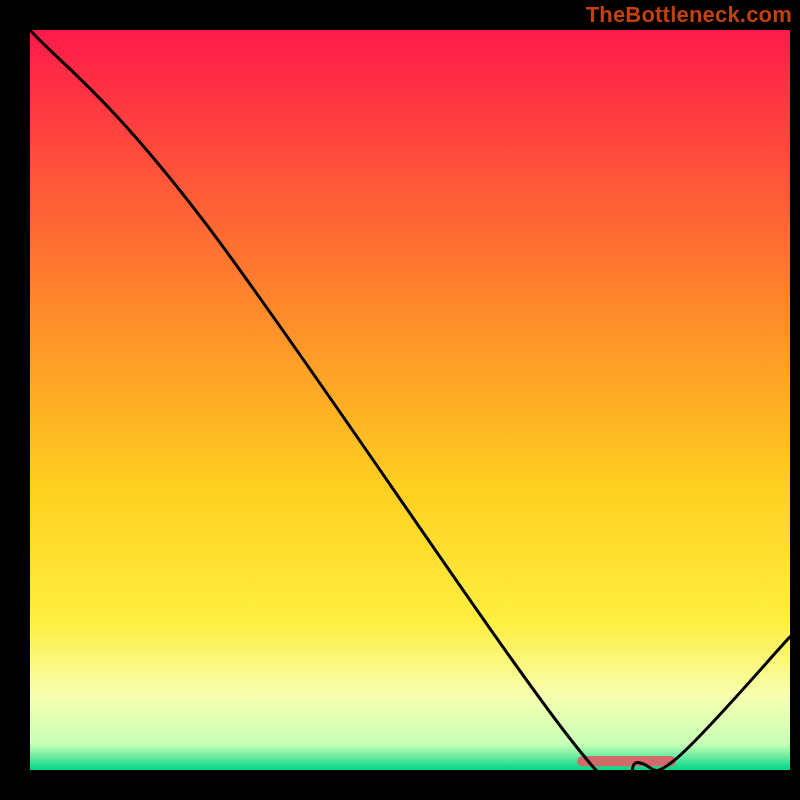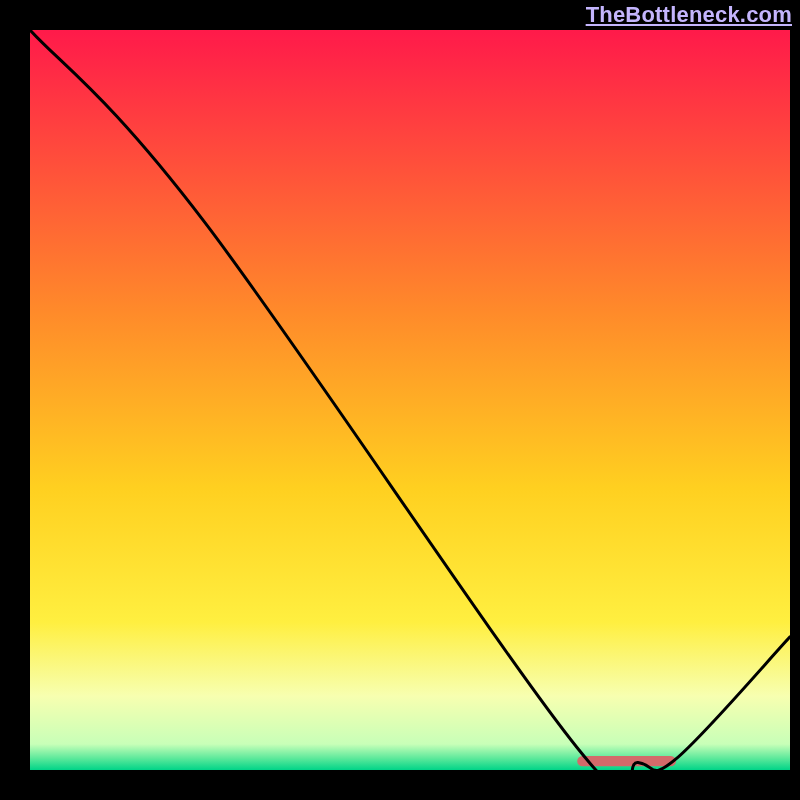--- a/index.html
+++ b/index.html
@@ -14,26 +14,25 @@
   .outer {
     position: relative;
     width: 800px;
     height: 800px;
     background: #000000;
   }
   .watermark {
     position: absolute;
     top: 2px;
     right: 8px;
-    color: #c4b5fd;
+    color: #c2410c;
     font-size: 22px;
     font-weight: 600;
     letter-spacing: 0.2px;
     z-index: 10;
-    text-decoration: underline;
   }
   .plot-area {
     position: absolute;
     left: 30px;
     top: 30px;
     width: 760px;
     height: 740px;
     overflow: hidden;
   }
   .plot-area svg {

